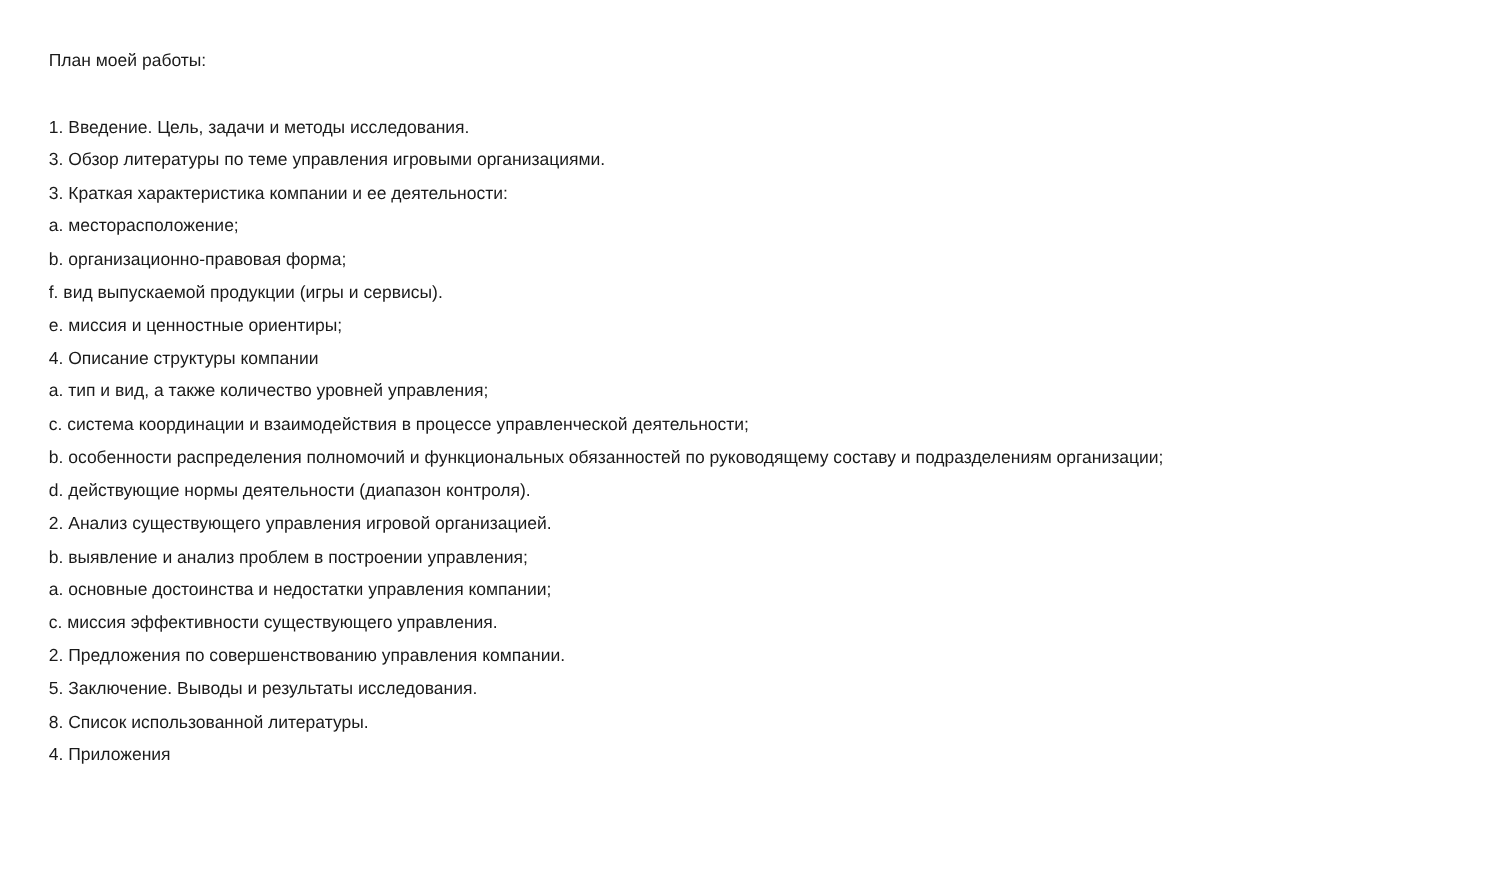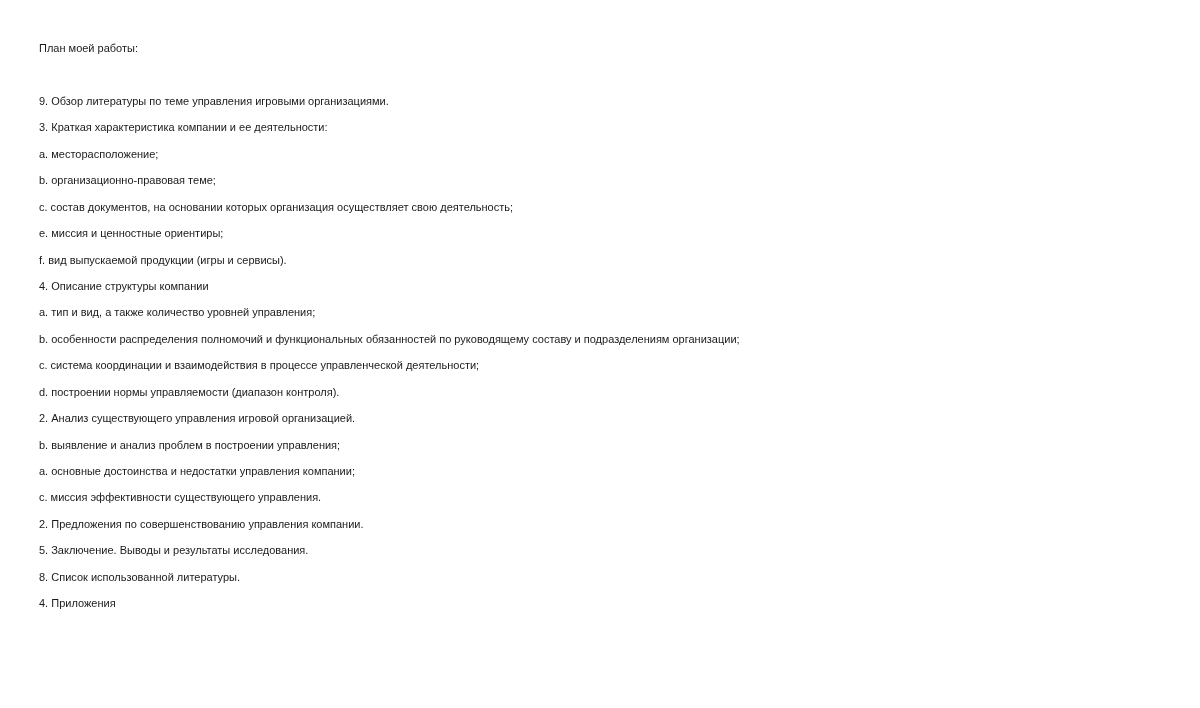--- a/index.html
+++ b/index.html
@@ -14,49 +14,49 @@
       font-family: "Liberation Sans", "DejaVu Sans", sans-serif;
       color: #1a1a1a;
     }
     .doc {
       position: absolute;
       left: 39px;
       top: 35px;
       width: 1150px;
     }
     .line {
-      font-size: 11px;
+      font-size: 14px;
       line-height: 26.45px;
       height: 26.45px;
       white-space: nowrap;
       letter-spacing: 0px;
     }
     .blank {
       height: 26.45px;
     }
   </style>
 </head>
 <body>
 
 <div class="doc">
   <div class="line">План моей работы:</div>
   <div class="blank"></div>
 
-  <div class="line">9. Обзор литературы по теме управления игровыми организациями.</div>
+  <div class="line">1. Введение. Цель, задачи и методы исследования.</div>
+  <div class="line">3. Обзор литературы по теме управления игровыми организациями.</div>
   <div class="line">3. Краткая характеристика компании и ее деятельности:</div>
   <div class="line">a. месторасположение;</div>
-  <div class="line">b. организационно-правовая теме;</div>
-  <div class="line">c. состав документов, на основании которых организация осуществляет свою деятельность;</div>
+  <div class="line">b. организационно-правовая форма;</div>
+  <div class="line">f. вид выпускаемой продукции (игры и сервисы).</div>
   <div class="line">e. миссия и ценностные ориентиры;</div>
-  <div class="line">f. вид выпускаемой продукции (игры и сервисы).</div>
   <div class="line">4. Описание структуры компании</div>
   <div class="line">a. тип и вид, а также количество уровней управления;</div>
+  <div class="line">c. система координации и взаимодействия в процессе управленческой деятельности;</div>
   <div class="line">b. особенности распределения полномочий и функциональных обязанностей по руководящему составу и подразделениям организации;</div>
-  <div class="line">c. система координации и взаимодействия в процессе управленческой деятельности;</div>
-  <div class="line">d. построении нормы управляемости (диапазон контроля).</div>
+  <div class="line">d. действующие нормы деятельности (диапазон контроля).</div>
   <div class="line">2. Анализ существующего управления игровой организацией.</div>
   <div class="line">b. выявление и анализ проблем в построении управления;</div>
   <div class="line">a. основные достоинства и недостатки управления компании;</div>
   <div class="line">c. миссия эффективности существующего управления.</div>
   <div class="line">2. Предложения по совершенствованию управления компании.</div>
   <div class="line">5. Заключение. Выводы и результаты исследования.</div>
   <div class="line">8. Список использованной литературы.</div>
   <div class="line">4. Приложения</div>
 </div>
 

